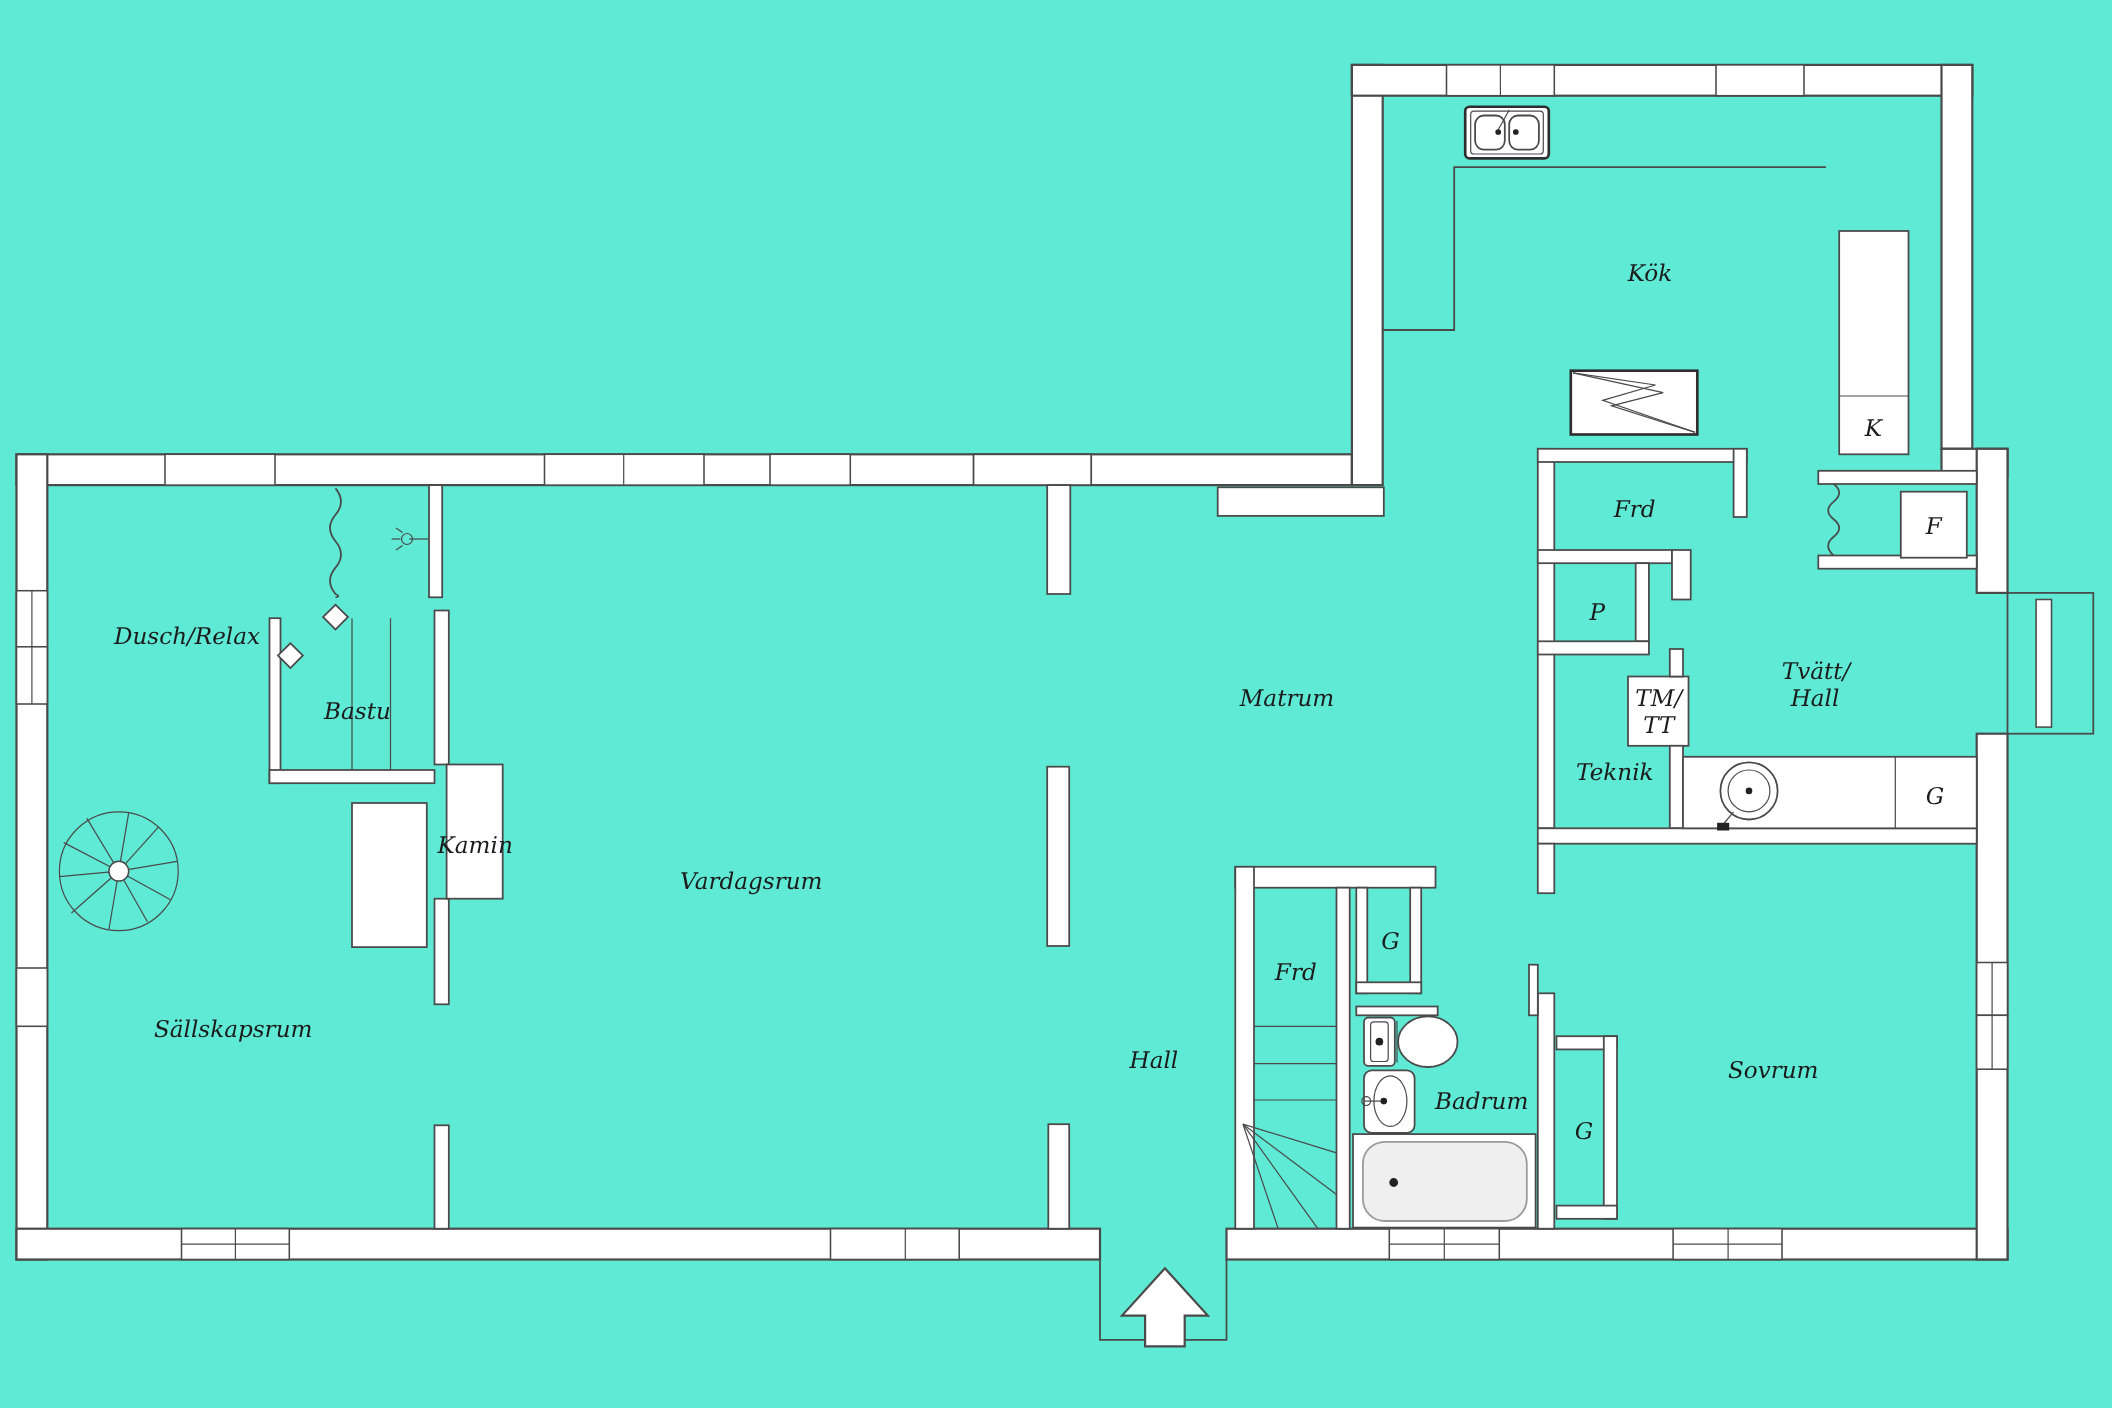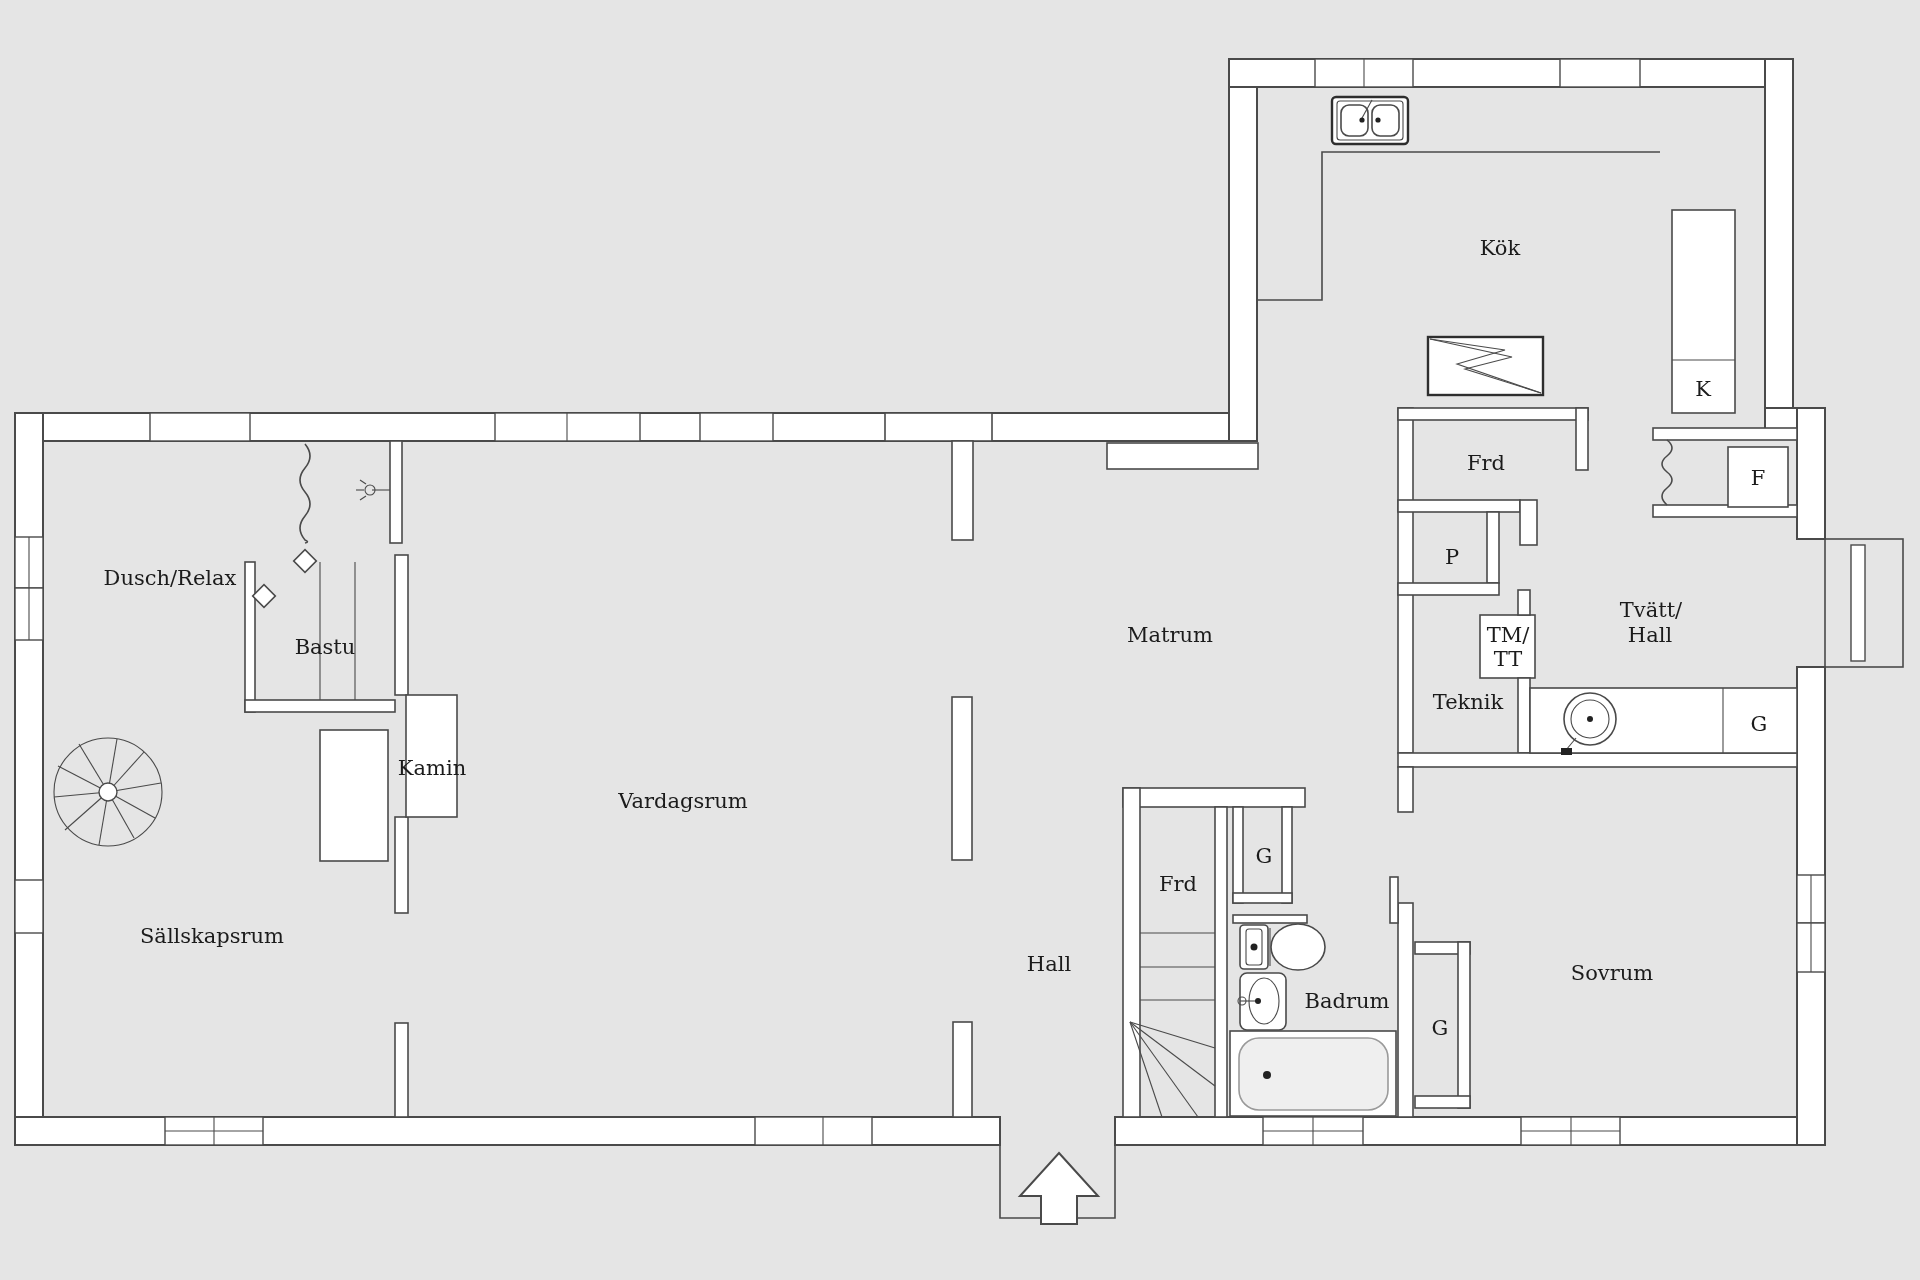--- a/index.html
+++ b/index.html
@@ -1,16 +1,16 @@
 <!DOCTYPE html>
 <html><head>
 <meta charset="utf-8">
 <style>
   html,body{margin:0;padding:0;background:#ffffff;}
-  .page{width:1920px;height:1280px;position:relative;background:#e5e5e5;overflow:hidden;}
+  .page{width:1920px;height:1280px;position:relative;background:#5eead4;overflow:hidden;font-style:italic;}
   svg{display:block;}
   .w  {fill:#ffffff;stroke:#4a4a4a;stroke-width:2;}
   .wi {fill:#ffffff;stroke:#4a4a4a;stroke-width:1.6;}
   .win{fill:#ffffff;stroke:#4a4a4a;stroke-width:1.4;}
   .ln {fill:none;stroke:#4a4a4a;stroke-width:1.6;}
   .lt {fill:none;stroke:#4a4a4a;stroke-width:1.1;}
   .fx {fill:#ffffff;stroke:#4a4a4a;stroke-width:1.6;}
   .fxd{fill:#ffffff;stroke:#2e2e2e;stroke-width:2.4;}
   .tub{fill:#efefef;stroke:#9a9a9a;stroke-width:1.6;}
   .dot{fill:#222;stroke:none;}

